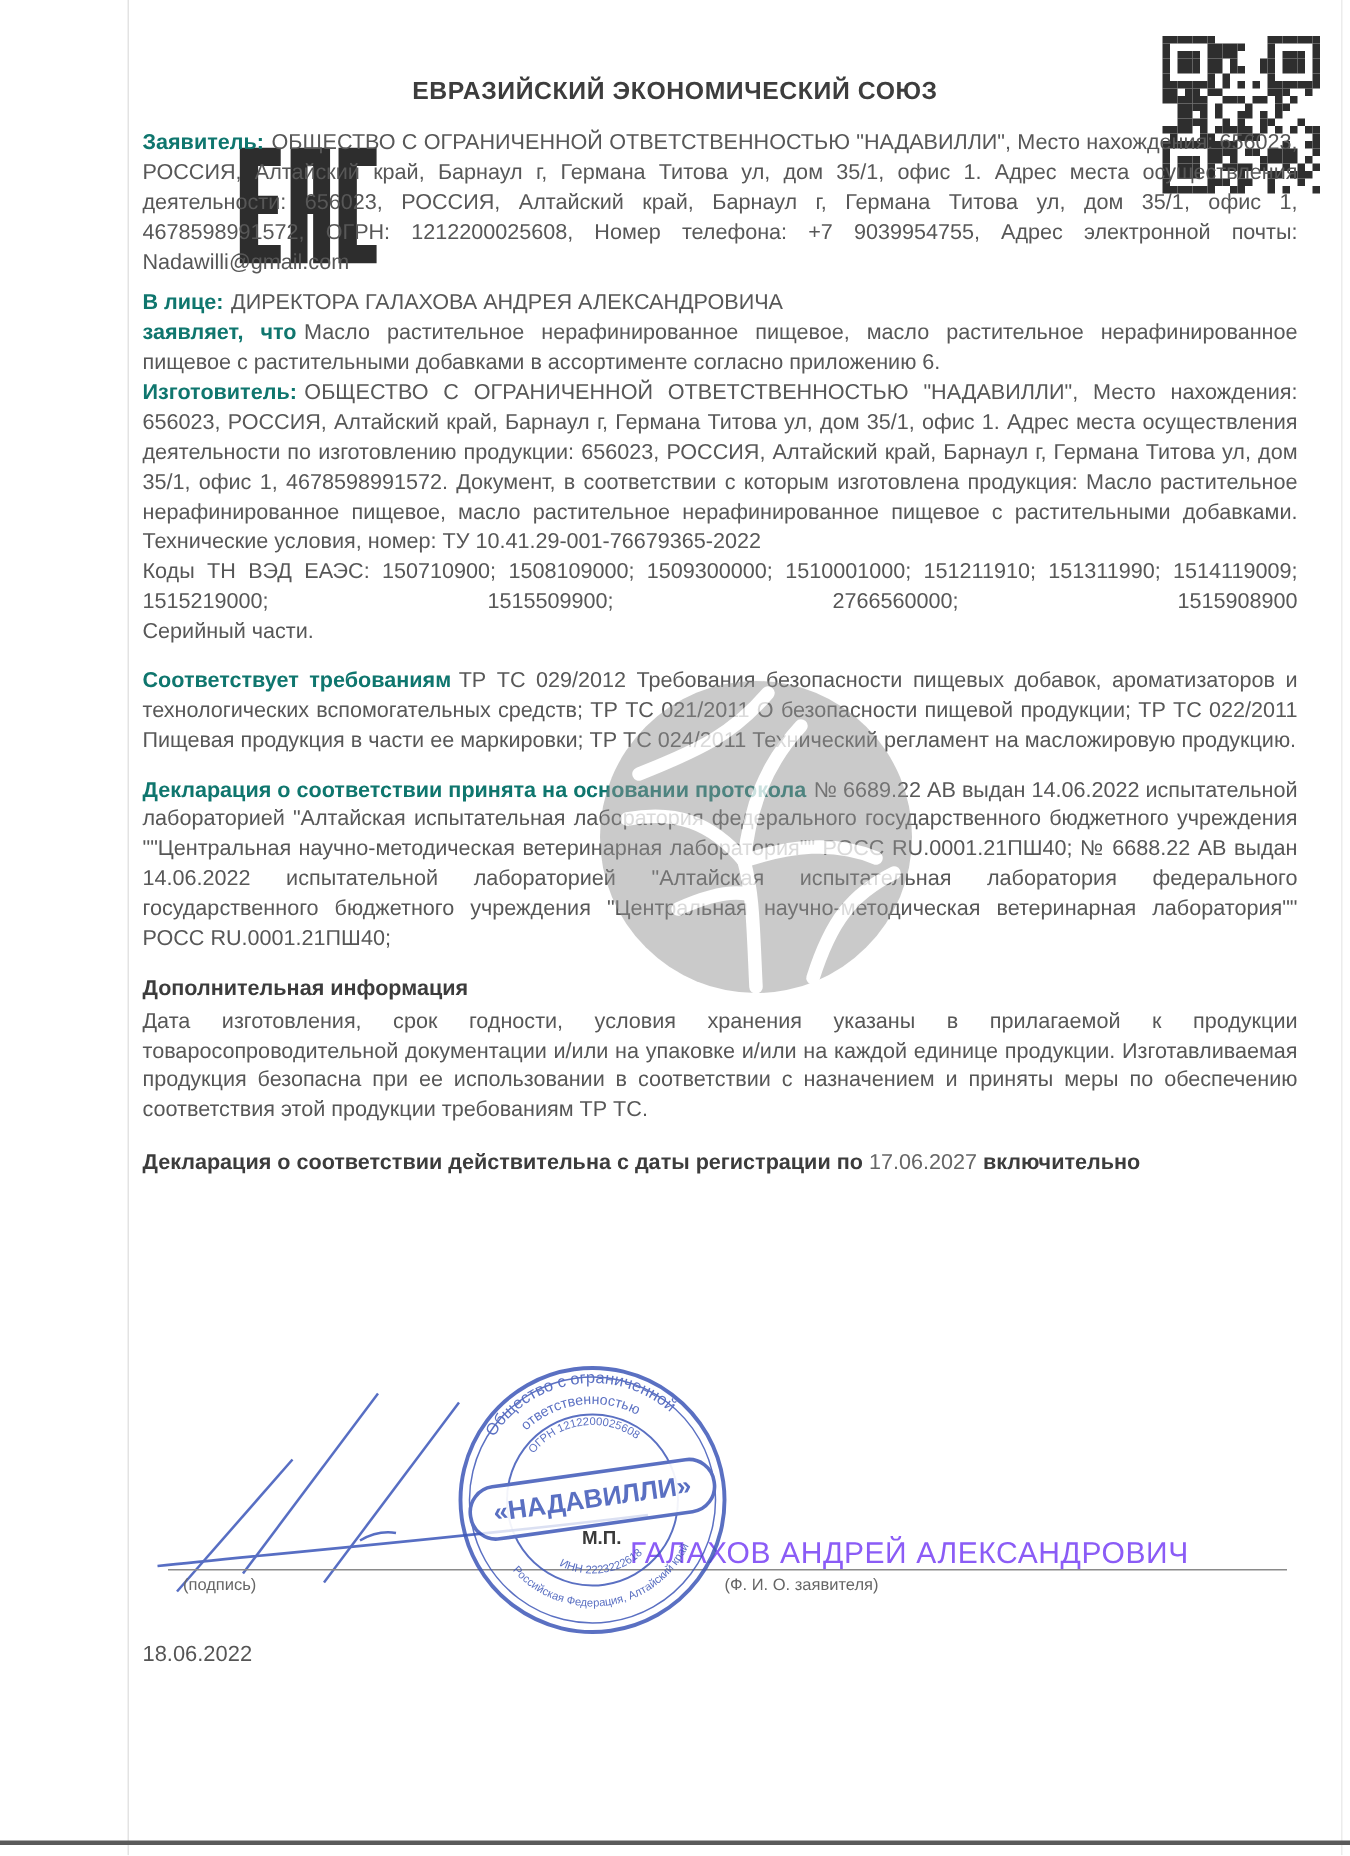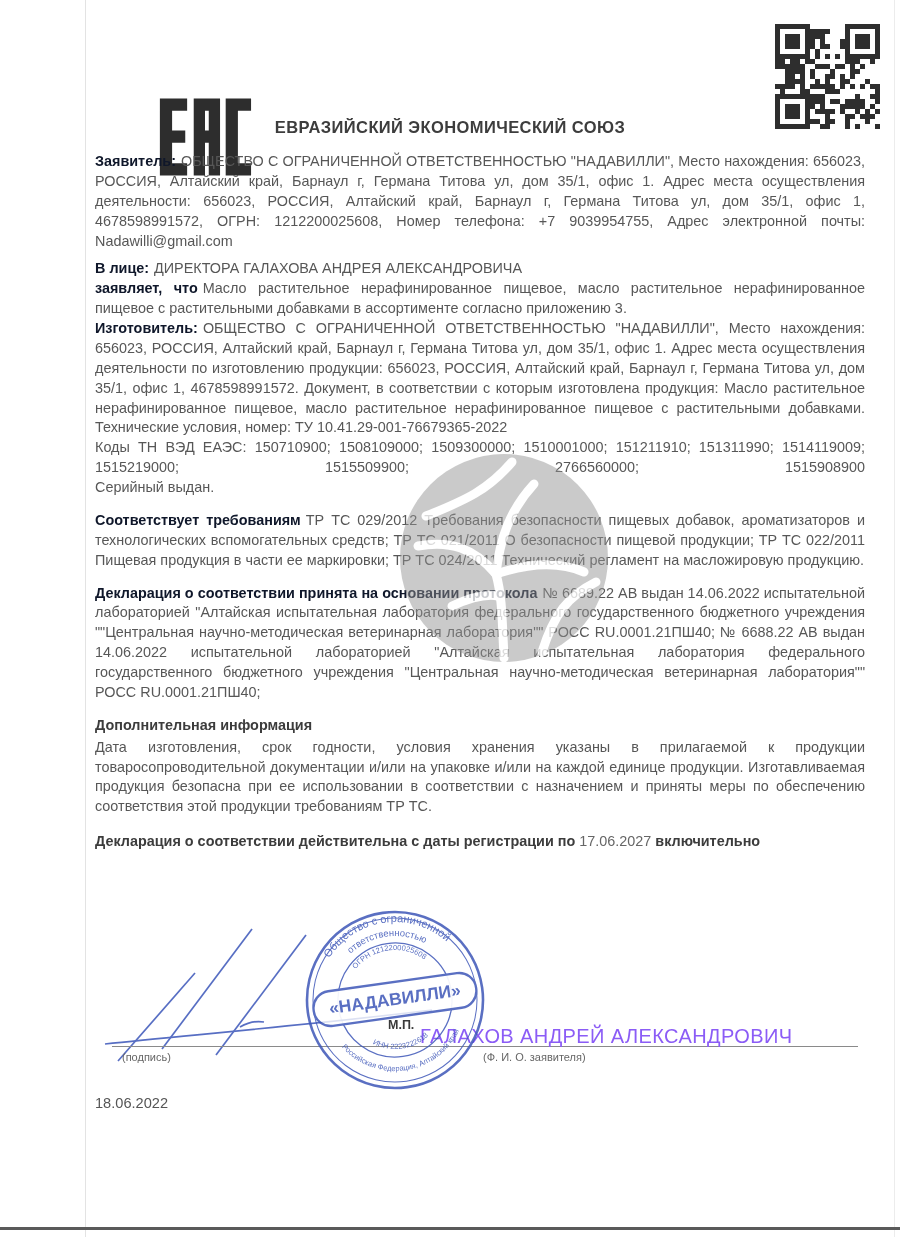--- a/index.html
+++ b/index.html
@@ -6,36 +6,36 @@
   html,body { background:#ffffff; }
   .page {
     position:relative; width:900px; height:1237px; background:#fff;
     font-family:"Liberation Sans", sans-serif; color:#575757; overflow:hidden;
   }
   .edge-left  { position:absolute; left:85px;  top:0; width:1px; height:1237px; background:#e3e3e3; }
   .edge-right { position:absolute; left:894px; top:0; width:1px; height:1237px; background:#ececec; }
   .edge-bottom{ position:absolute; left:0; top:1227px; width:900px; height:3px; background:#5a5a5a; }
 
   
-  .hdr { padding-top:118px; text-align:center; }
+  .hdr { padding-top:52px; text-align:center; }
   .hdr .t1 { font-size:16.5px; font-weight:bold; color:#3d3d3d; letter-spacing:.4px; }
   .hdr .t2 { font-size:16px; font-weight:bold; color:#3d3d3d; letter-spacing:.4px; margin-top:13px; }
 
   .eac { position:absolute; left:158px; top:96px; width:94px; height:82px; }
   .eac svg { width:100%; height:100%; }
 
   .qr { position:absolute; left:775px; top:24px; width:105px; height:105px; background:#fff; }
   .qr div { position:absolute; width:5px; height:5px; background:#2e2e2e; }
 
   
   .content { position:relative; z-index:1; padding:15px 35px 0 95px; font-size:14.4px; line-height:1.38; text-align:justify; }
   .para { margin-bottom:8px; }
   .tight { margin-bottom:0; }
   .sec { margin-top:13px; }
-  .lead { font-weight:bold; color:#0f172a; margin-right:5px; }
+  .lead { font-weight:bold; color:#0f766e; margin-right:5px; }
   .codes { text-align:justify; text-align-last:justify; }
   .addl-h { font-weight:bold; color:#3c3c3c; margin-top:13px; margin-bottom:2px; text-align:left; }
   .valid { margin-top:15px; font-weight:bold; color:#3c3c3c; text-align:left; }
   .valid .date { font-weight:normal; color:#666; margin:0 4px; }
 
   
   .wm { position:absolute; z-index:3; pointer-events:none; }
   .wm-logo { left:392px; top:446px; width:224px; height:224px; opacity:.78; }
   .wm-brand { left:282px; top:678px; font-size:95px; font-weight:bold; color:rgba(148,148,148,.78); letter-spacing:1px; line-height:1; }
   .wm-tag { left:302px; top:764px; font-size:33px; color:rgba(165,165,165,.82); letter-spacing:.5px; }
@@ -314,26 +314,26 @@
 
   <div class="hdr">
     <div class="t1">ЕВРАЗИЙСКИЙ ЭКОНОМИЧЕСКИЙ СОЮЗ</div>
   </div>
 
   <div class="content">
     <p class="para"><span class="lead">Заявитель:</span><span>ОБЩЕСТВО С ОГРАНИЧЕННОЙ ОТВЕТСТВЕННОСТЬЮ "НАДАВИЛЛИ", Место нахождения: 656023, РОССИЯ, Алтайский край, Барнаул г, Германа Титова ул, дом 35/1, офис 1. Адрес места осуществления деятельности: 656023, РОССИЯ, Алтайский край, Барнаул г, Германа Титова ул, дом 35/1, офис 1, 4678598991572, ОГРН: 1212200025608, Номер телефона: +7 9039954755, Адрес электронной почты: Nadawilli@gmail.com</span></p>
 
     <p class="para tight"><span class="lead">В лице:</span><span>ДИРЕКТОРА ГАЛАХОВА АНДРЕЯ АЛЕКСАНДРОВИЧА</span></p>
 
-    <p class="para tight"><span class="lead">заявляет, что</span><span>Масло растительное нерафинированное пищевое, масло растительное нерафинированное пищевое с растительными добавками в ассортименте согласно приложению 3.</span></p>
+    <p class="para tight"><span class="lead">заявляет, что</span><span>Масло растительное нерафинированное пищевое, масло растительное нерафинированное пищевое с растительными добавками в ассортименте согласно приложению 6.</span></p>
 
     <p class="para tight"><span class="lead">Изготовитель:</span><span>ОБЩЕСТВО С ОГРАНИЧЕННОЙ ОТВЕТСТВЕННОСТЬЮ "НАДАВИЛЛИ", Место нахождения: 656023, РОССИЯ, Алтайский край, Барнаул г, Германа Титова ул, дом 35/1, офис 1. Адрес места осуществления деятельности по изготовлению продукции: 656023, РОССИЯ, Алтайский край, Барнаул г, Германа Титова ул, дом 35/1, офис 1, 4678598991572. Документ, в соответствии с которым изготовлена продукция: Масло растительное нерафинированное пищевое, масло растительное нерафинированное пищевое с растительными добавками. Технические условия, номер: ТУ 10.41.29-001-76679365-2022</span></p>
 
     <p class="para tight codes">Коды ТН ВЭД ЕАЭС: 150710900; 1508109000; 1509300000; 1510001000; 151211910; 151311990; 1514119009; 1515219000; 1515509900; 2766560000; 1515908900</p>
-    <p class="para">Серийный выдан.</p>
+    <p class="para">Серийный части.</p>
 
     <p class="para sec"><span class="lead">Соответствует требованиям</span><span>ТР ТС 029/2012 Требования безопасности пищевых добавок, ароматизаторов и технологических вспомогательных средств; ТР ТС 021/2011 О безопасности пищевой продукции; ТР ТС 022/2011 Пищевая продукция в части ее маркировки; ТР ТС 024/2011 Технический регламент на масложировую продукцию.</span></p>
 
     <p class="para tight sec"><span class="lead">Декларация о соответствии принята на основании протокола</span><span>№ 6689.22 АВ выдан 14.06.2022 испытательной лабораторией "Алтайская испытательная лаборатория федерального государственного бюджетного учреждения ""Центральная научно-методическая ветеринарная лаборатория"" РОСС RU.0001.21ПШ40; № 6688.22 АВ выдан 14.06.2022 испытательной лабораторией "Алтайская испытательная лаборатория федерального государственного бюджетного учреждения "Центральная научно-методическая ветеринарная лаборатория"" РОСС RU.0001.21ПШ40;</span></p>
 
     <p class="addl-h">Дополнительная информация</p>
     <p class="para tight">Дата изготовления, срок годности, условия хранения указаны в прилагаемой к продукции товаросопроводительной документации и/или на упаковке и/или на каждой единице продукции. Изготавливаемая продукция безопасна при ее использовании в соответствии с назначением и приняты меры по обеспечению соответствия этой продукции требованиям ТР ТС.</p>
 
     <p class="valid"><span>Декларация о соответствии действительна с даты регистрации по</span><span class="date">17.06.2027</span><span>включительно</span></p>
   </div>

